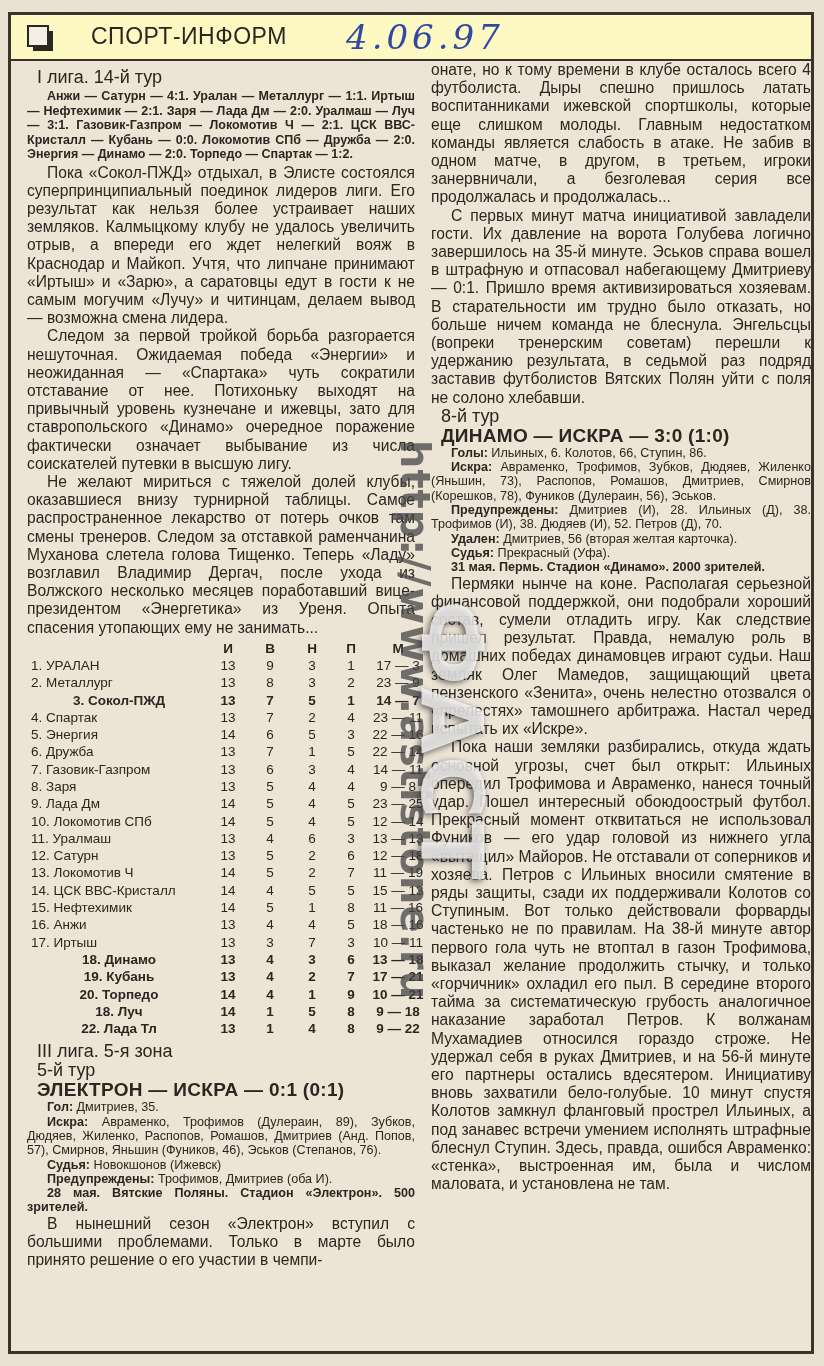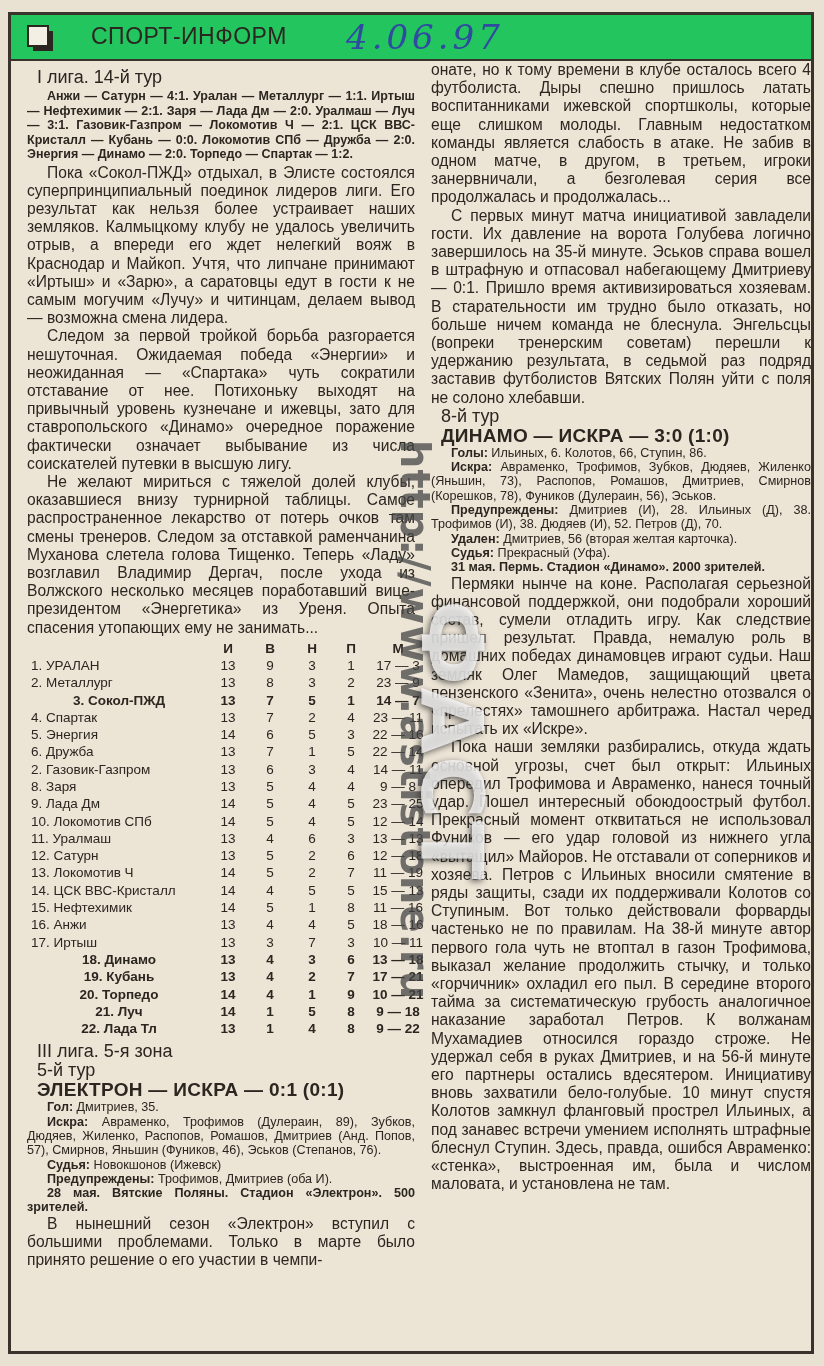--- a/index.html
+++ b/index.html
@@ -1,18 +1,18 @@
 <!DOCTYPE html>
 <html><head>
 <meta charset="utf-8">
 <style>
   html,body{margin:0;padding:0;}
   body{width:824px;height:1366px;background:#e9e1d2;font-family:"Liberation Sans",sans-serif;color:#2b2620;position:relative;overflow:hidden;}
   .frame{position:absolute;left:8px;top:12px;width:806px;height:1342px;border:3px solid #3a332b;box-sizing:border-box;background:#ece4d5;}
-  .masthead{position:absolute;left:0;top:0;right:0;height:44px;background:#22c55e;border-bottom:2px solid #3a332b;}
+  .masthead{position:absolute;left:0;top:0;right:0;height:44px;background:#fef9c3;border-bottom:2px solid #3a332b;}
   .logo{position:absolute;left:16px;top:10px;width:26px;height:26px;}
   .logo .back{position:absolute;left:6px;top:6px;width:20px;height:20px;background:#2b2620;}
   .logo .front{position:absolute;left:0;top:0;width:18px;height:18px;background:#f4efe5;border:2px solid #2b2620;}
   .mast-title{position:absolute;left:80px;top:8px;font-size:23px;letter-spacing:0.5px;color:#2b2620;}
   .handwritten{position:absolute;left:335px;top:2px;font-family:"DejaVu Serif",serif;font-style:italic;font-size:34px;color:#2f4aa0;letter-spacing:4px;}
   .col-left{position:absolute;left:16px;top:46px;width:388px;}
   .col-right{position:absolute;left:420px;top:46px;width:380px;}
   .h-league{font-size:18px;line-height:20px;margin:6px 0 0 10px;}
   .results{font-size:12.5px;font-weight:bold;line-height:14.5px;margin:2px 0 2px 0;text-align:justify;}
   .results .first{display:block;text-indent:20px;}
@@ -116,21 +116,21 @@
           </tr>
           <tr>
             <td class="team">6. Дружба</td>
             <td>13</td>
             <td>7</td>
             <td>1</td>
             <td>5</td>
             <td>22 — 14</td>
           </tr>
           <tr>
-            <td class="team">2. Газовик-Газпром</td>
+            <td class="team">7. Газовик-Газпром</td>
             <td>13</td>
             <td>6</td>
             <td>3</td>
             <td>4</td>
             <td>14 — 11</td>
           </tr>
           <tr>
             <td class="team">8. Заря</td>
             <td>13</td>
             <td>5</td>
@@ -228,21 +228,21 @@
           </tr>
           <tr class="bold">
             <td class="team">20. Торпедо</td>
             <td>14</td>
             <td>4</td>
             <td>1</td>
             <td>9</td>
             <td>10 — 21</td>
           </tr>
           <tr class="bold">
-            <td class="team">21. Луч</td>
+            <td class="team">18. Луч</td>
             <td>14</td>
             <td>1</td>
             <td>5</td>
             <td>8</td>
             <td>9 — 18</td>
           </tr>
           <tr class="bold">
             <td class="team">22. Лада Тл</td>
             <td>13</td>
             <td>1</td>

